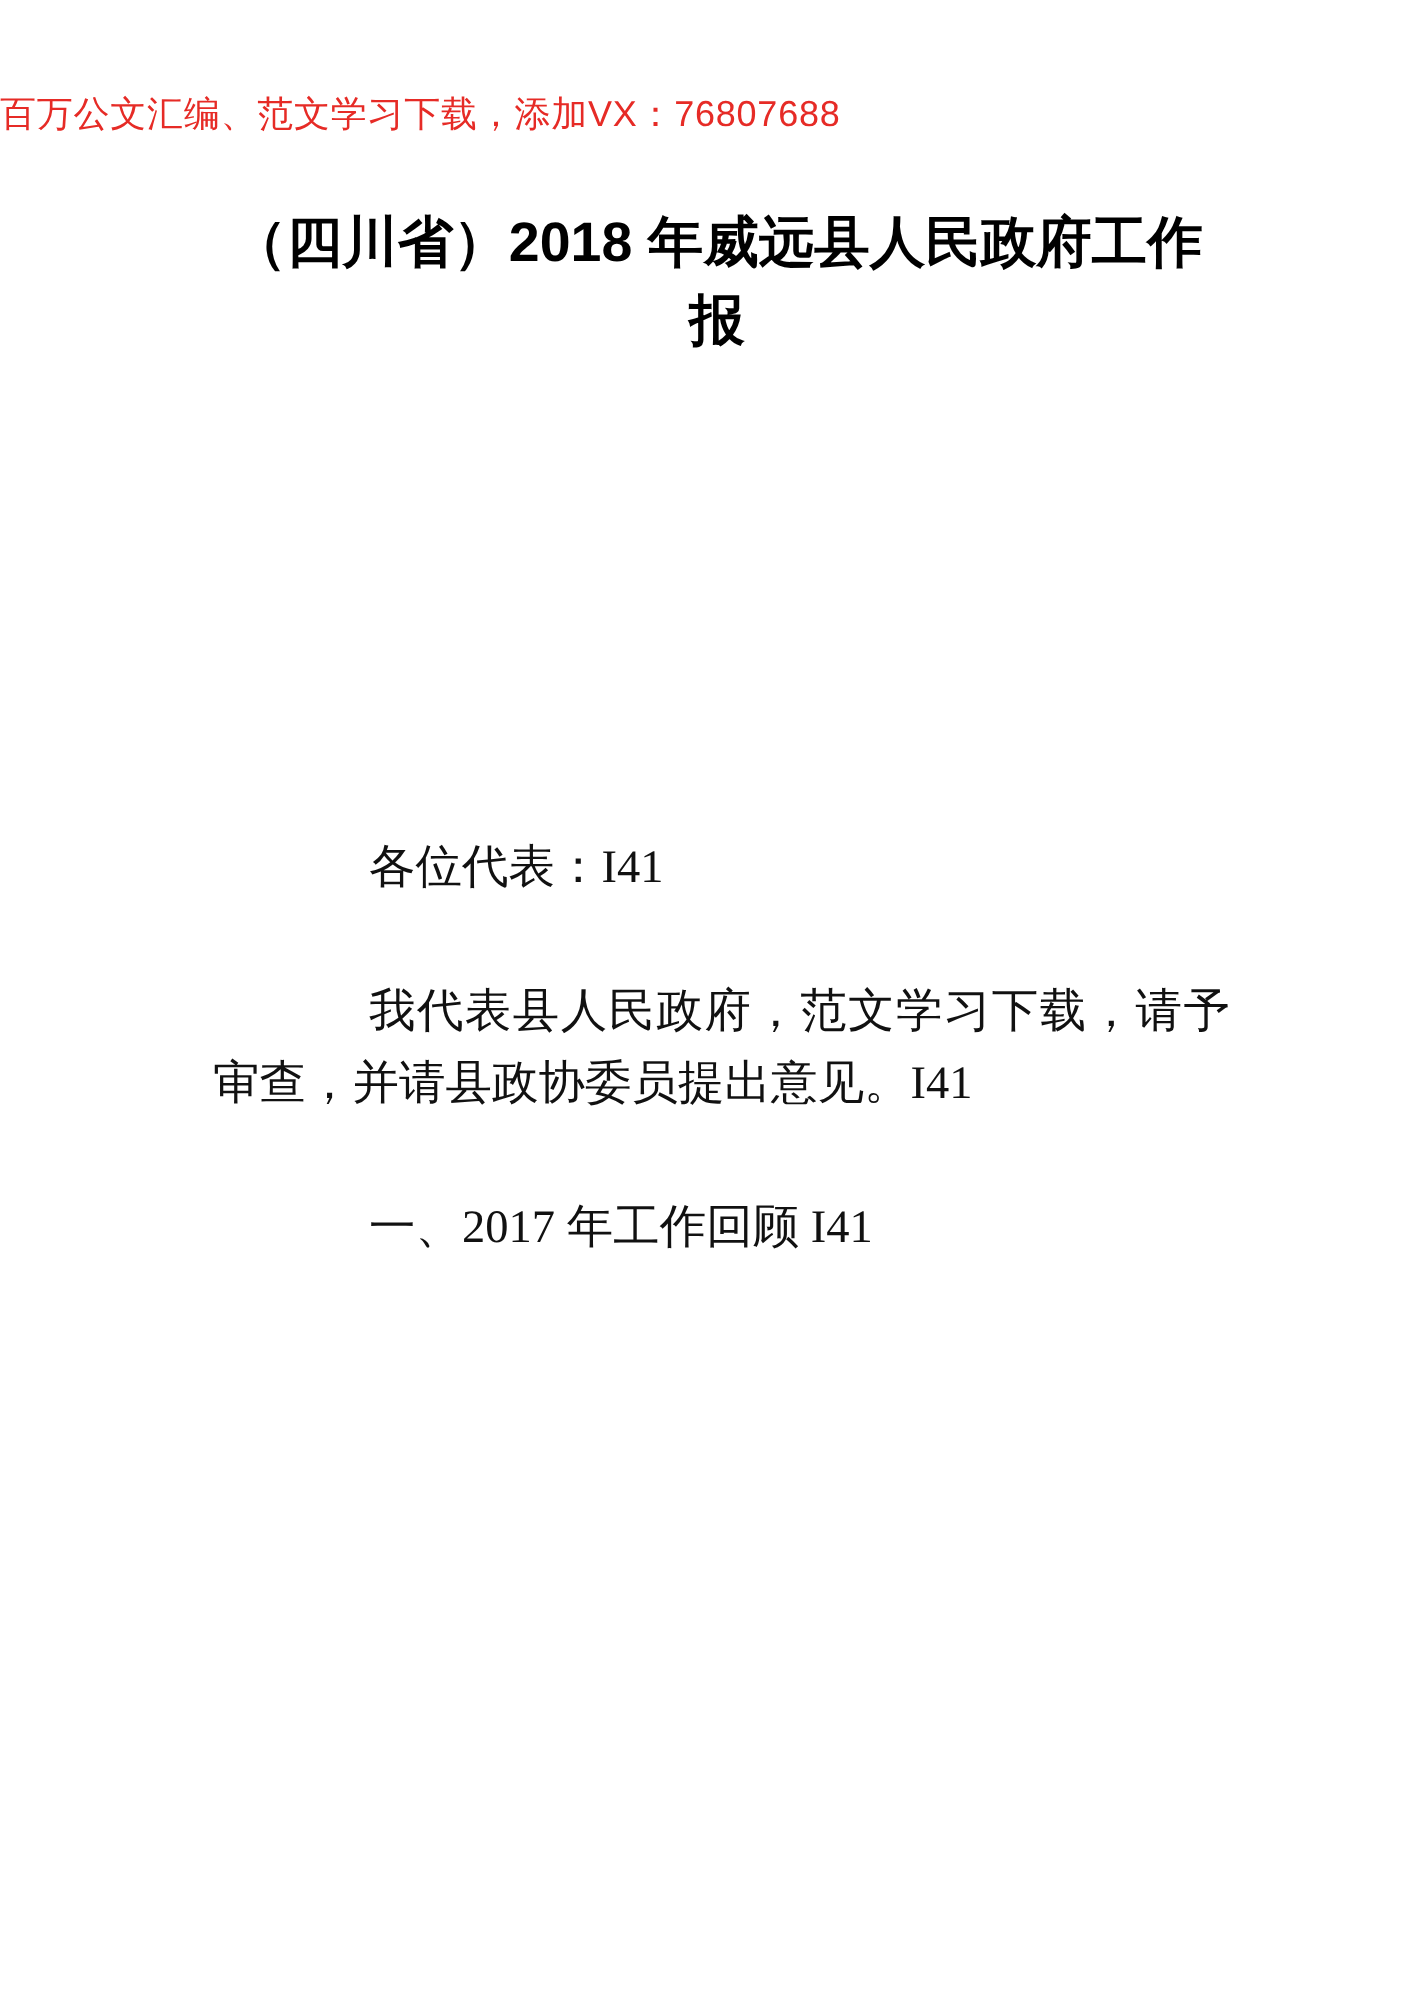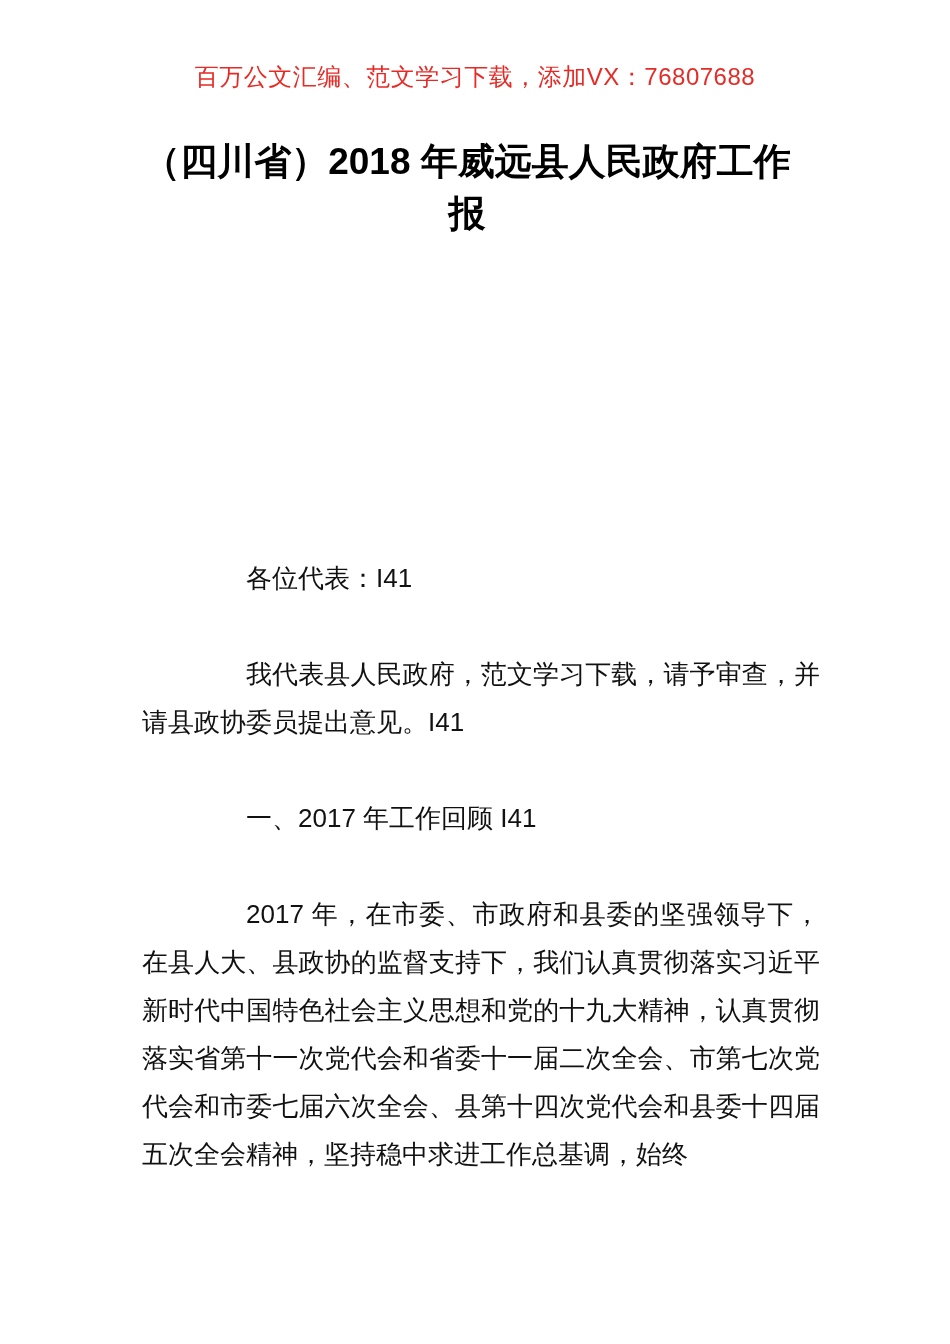--- a/index.html
+++ b/index.html
@@ -13,45 +13,45 @@
     height: 1344px;
     background: #ffffff;
     overflow: hidden;
     font-family: "Liberation Sans", "DejaVu Sans", sans-serif;
   }
   .watermark-header {
     position: absolute;
     top: 62px;
     left: 0;
     width: 950px;
-    text-align: center;
     font-size: 24px;
     line-height: 30px;
     letter-spacing: 0.5px;
   }
   .doc-title {
     position: absolute;
     top: 136px;
-    left: 127px;
+    left: 138px;
     width: 680px;
     text-align: center;
     font-weight: bold;
     font-size: 37px;
     line-height: 52px;
     color: #000000;
   }
   .doc-body {
     position: absolute;
     top: 554px;
     left: 142px;
     width: 678px;
-    font-size: 26px;
+    font-size: 31px;
     line-height: 48px;
     color: #111111;
     text-align: justify;
+    font-family: Liberation Serif, serif;
   }
   .doc-body p {
     margin: 0 0 48px 0;
     text-indent: 104px;
   }
   .doc-body p:last-child {
     margin-bottom: 0;
   }
 </style>
 </head>
@@ -62,16 +62,15 @@
   <div class="watermark-header" style="color: rgb(230, 43, 38);">百万公文汇编、范文学习下载，添加VX：76807688</div>
 
   <div class="doc-title">
       <div>（四川省）2018 年威远县人民政府工作报</div>
     </div>
 
   <div class="doc-body">
       <p>各位代表：I41</p>
       <p>我代表县人民政府，范文学习下载，请予审查，并请县政协委员提出意见。I41</p>
       <p>一、2017 年工作回顾 I41</p>
-      <p>2017 年，在市委、市政府和县委的坚强领导下，在县人大、县政协的监督支持下，我们认真贯彻落实习近平新时代中国特色社会主义思想和党的十九大精神，认真贯彻落实省第十一次党代会和省委十一届二次全会、市第七次党代会和市委七届六次全会、县第十四次党代会和县委十四届五次全会精神，坚持稳中求进工作总基调，始终</p>
     </div>
 
 </div>
 
 </body></html>

